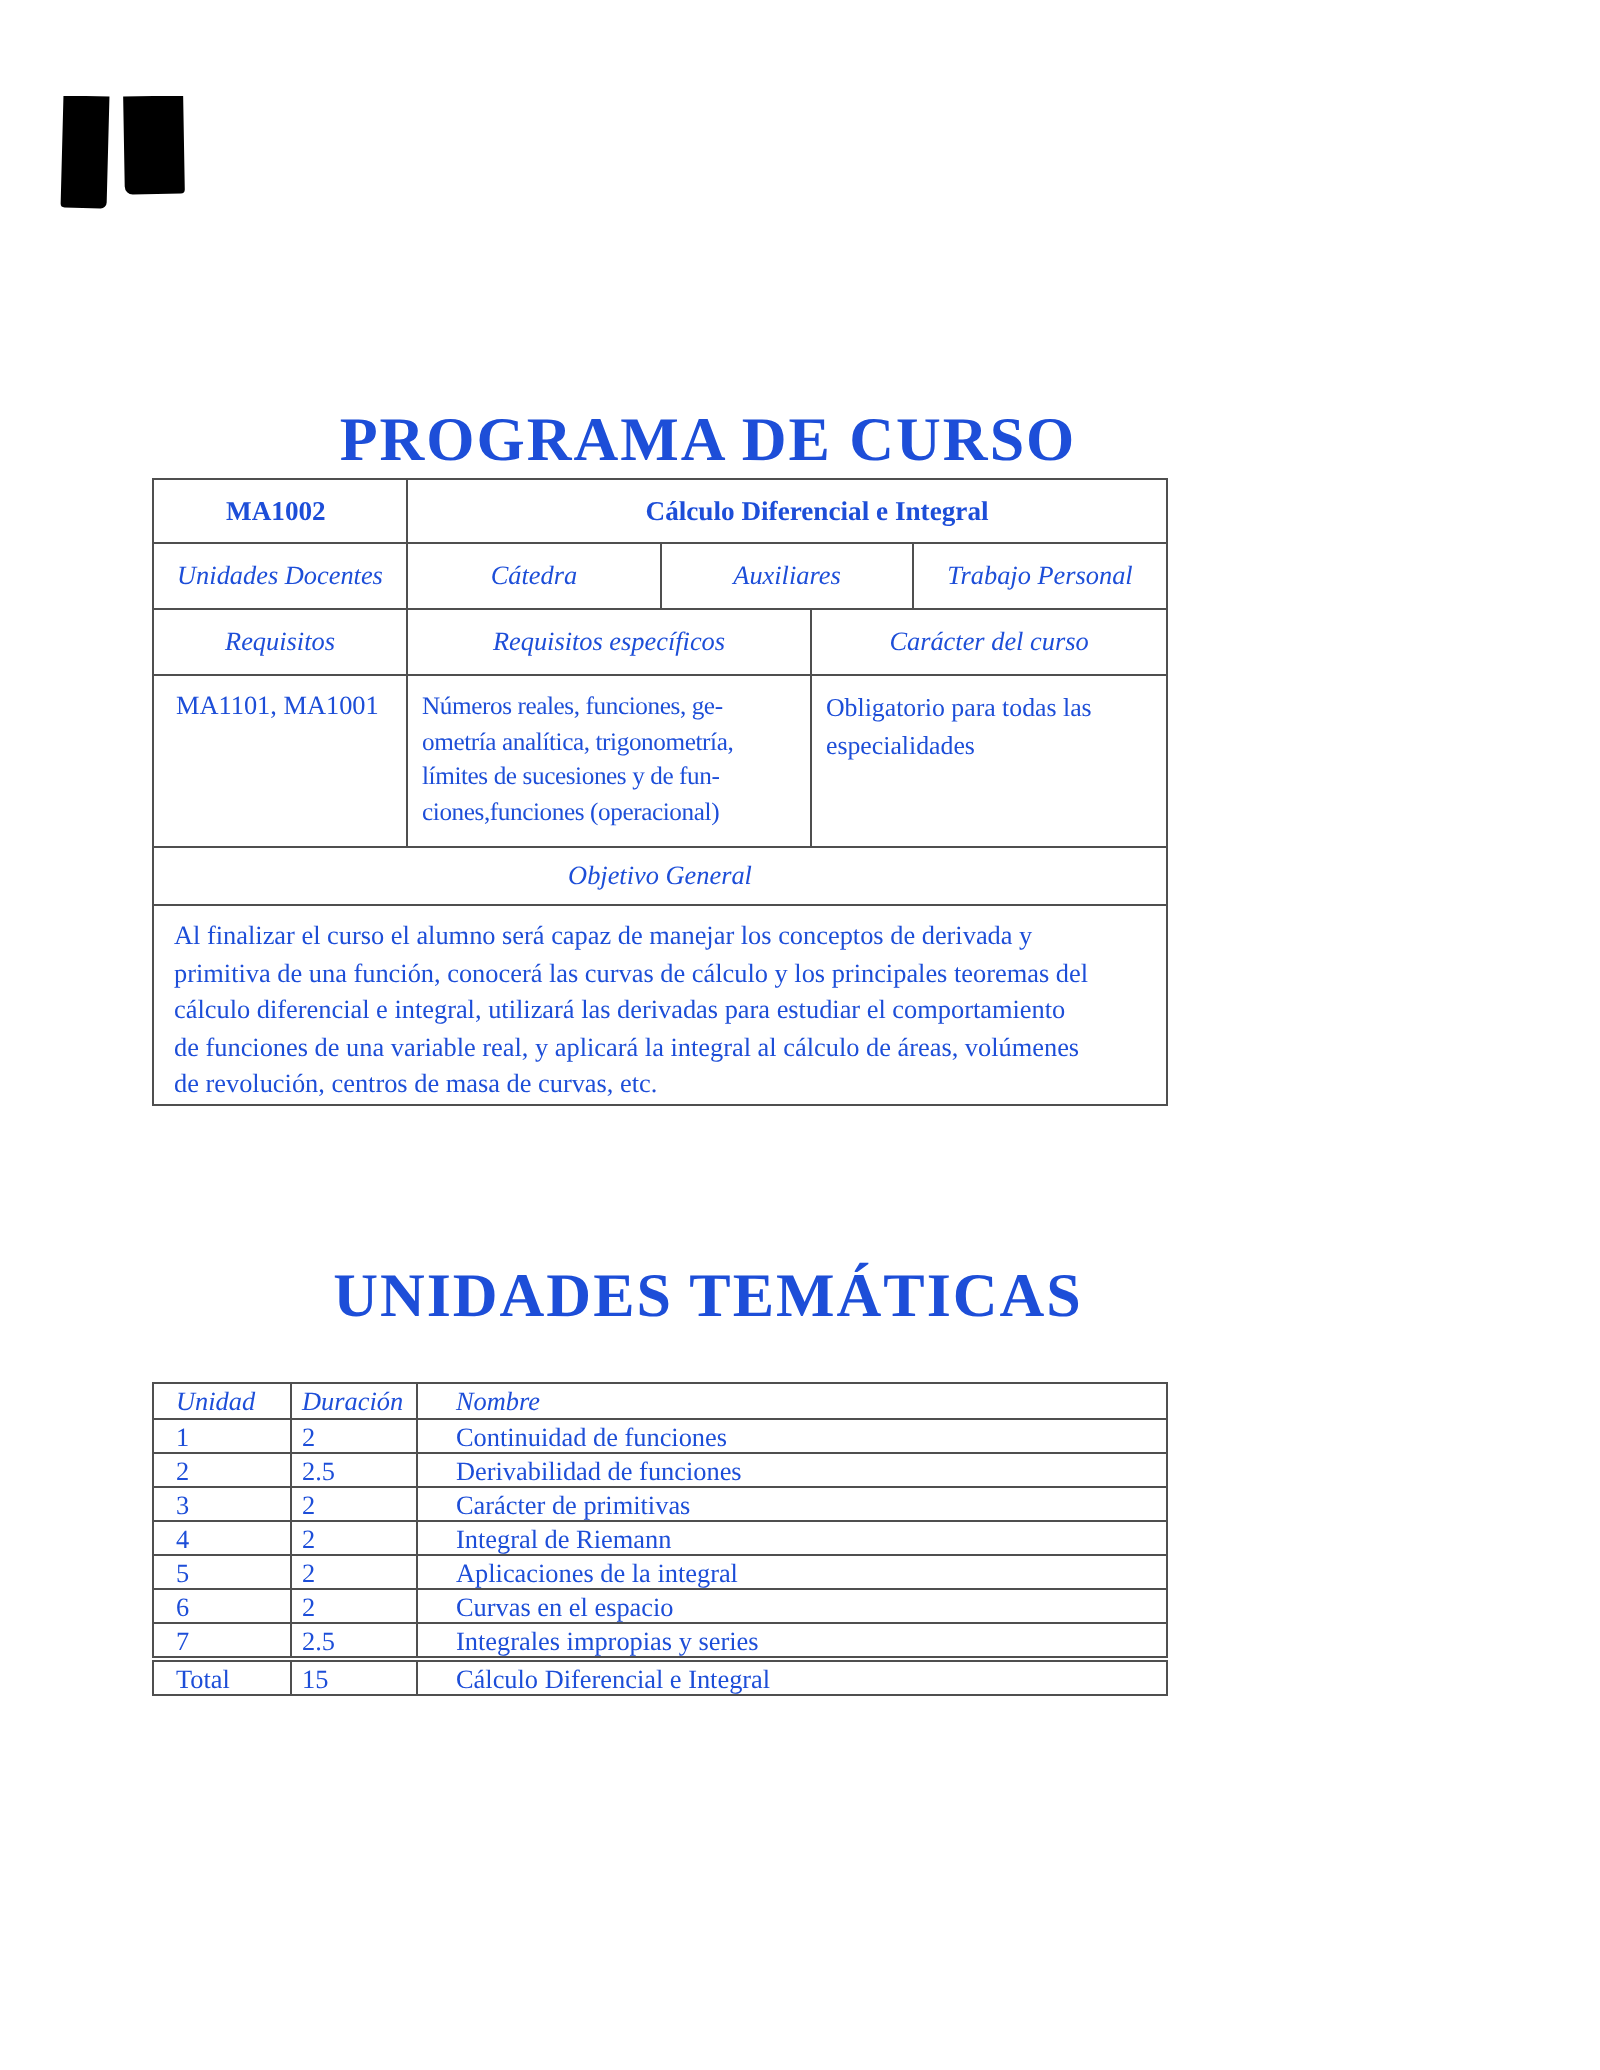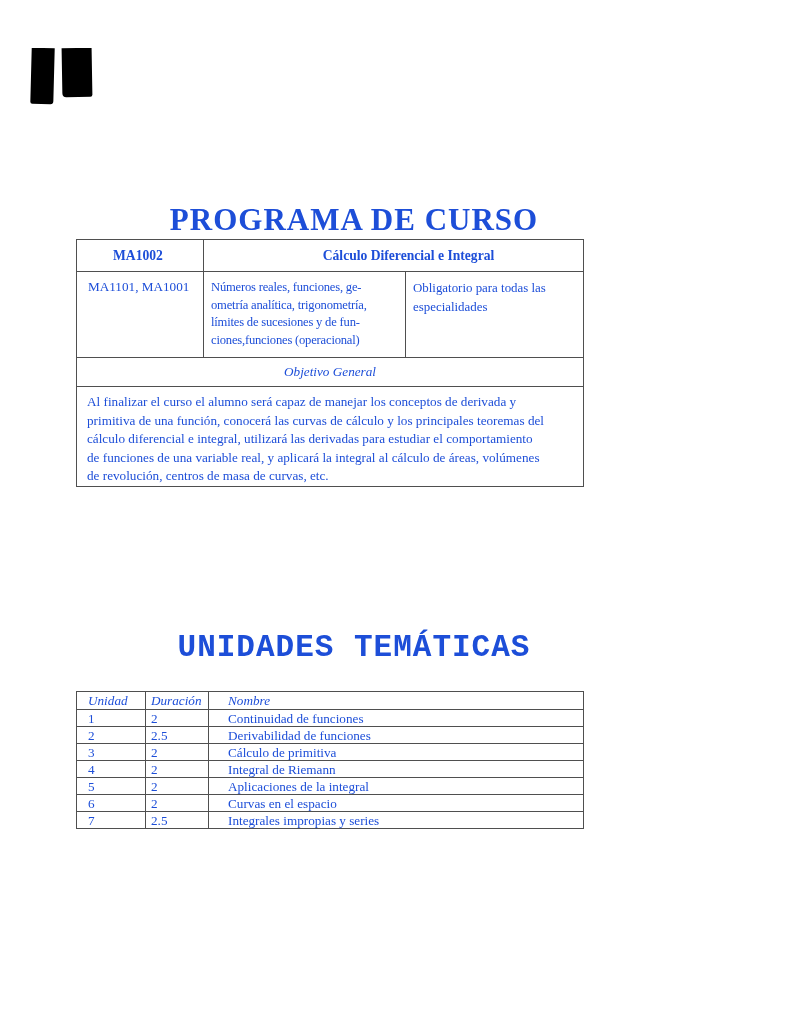--- a/index.html
+++ b/index.html
@@ -8,21 +8,21 @@
     font-family:"Liberation Serif", serif;color:#1d4ed8;margin-top:48px;
   }
   .mark{position:absolute;background:#000;}
   .mark1{left:31px;top:0;width:23px;height:56px;border-radius:0 0 3px 2px;transform:rotate(1.5deg);}
   .mark2{left:62px;top:0;width:30px;height:49px;border-radius:0 0 2px 4px;transform:rotate(-1deg);}
   .doc-title{
     position:absolute;left:76px;width:556px;text-align:center;
     font-weight:bold;font-size:31px;letter-spacing:1px;line-height:1;white-space:nowrap;
   }
   .title1{top:156px;}
-  .title2{top:584px;font-family:Liberation Mono, monospace;}
+  .title2{top:584px;}
   table{border-collapse:collapse;table-layout:fixed;position:absolute;left:76px;}
   td{border:1px solid #4f4f4f;padding:0 6px;vertical-align:middle;font-size:13.2px;overflow:hidden;}
   .t1{top:191px;width:507px;}
   .t2{top:643px;width:507px;}
   .it{font-style:italic;}
   .b{font-weight:bold;}
   .c{text-align:center;}
   .pl{padding-left:11px;}
   .top{vertical-align:top;padding-top:7px;}
   .r1 td{height:29px;}
@@ -60,20 +60,31 @@
         <col style="width:127px">
         <col style="width:127px">
         <col style="width:75px">
         <col style="width:51px">
         <col style="width:127px">
       </colgroup>
     <tbody>
     <tr class="r2">
       <td class="b pl">MA1002</td>
       <td colspan="4" class="b c">Cálculo Diferencial e Integral</td>
+    </tr>
+    <tr class="r3">
+      <td class="it c">Unidades Docentes</td>
+      <td class="it c">Cátedra</td>
+      <td colspan="2" class="it c">Auxiliares</td>
+      <td class="it c">Trabajo Personal</td>
+    </tr>
+    <tr class="r5">
+      <td class="it c">Requisitos</td>
+      <td colspan="2" class="it c">Requisitos específicos</td>
+      <td colspan="2" class="it c">Carácter del curso</td>
     </tr>
     <tr class="r6">
       <td class="pl top">MA1101, MA1001</td>
       <td colspan="2" class="top cell-espec">
         <div class="ln">Números reales, funciones, ge-</div>
         <div class="ln">ometría analítica, trigonometría,</div>
         <div class="ln">límites de sucesiones y de fun-</div>
         <div class="ln">ciones,funciones (operacional)</div>
       </td>
       <td colspan="2" class="top cell-carac">
@@ -116,21 +127,21 @@
       <td class="c3">Continuidad de funciones</td>
     </tr>
     <tr>
       <td class="c1">2</td>
       <td class="c2">2.5</td>
       <td class="c3">Derivabilidad de funciones</td>
     </tr>
     <tr>
       <td class="c1">3</td>
       <td class="c2">2</td>
-      <td class="c3">Cálculo de primitiva</td>
+      <td class="c3">Carácter de primitivas</td>
     </tr>
     <tr>
       <td class="c1">4</td>
       <td class="c2">2</td>
       <td class="c3">Integral de Riemann</td>
     </tr>
     <tr>
       <td class="c1">5</td>
       <td class="c2">2</td>
       <td class="c3">Aplicaciones de la integral</td>
@@ -138,16 +149,21 @@
     <tr>
       <td class="c1">6</td>
       <td class="c2">2</td>
       <td class="c3">Curvas en el espacio</td>
     </tr>
     <tr>
       <td class="c1">7</td>
       <td class="c2">2.5</td>
       <td class="c3">Integrales impropias y series</td>
     </tr>
+    <tr class="total">
+      <td class="c1">Total</td>
+      <td class="c2">15</td>
+      <td class="c3">Cálculo Diferencial e Integral</td>
+    </tr>
   </tbody>
     </table>
 
 </div>
 
 </body></html>

